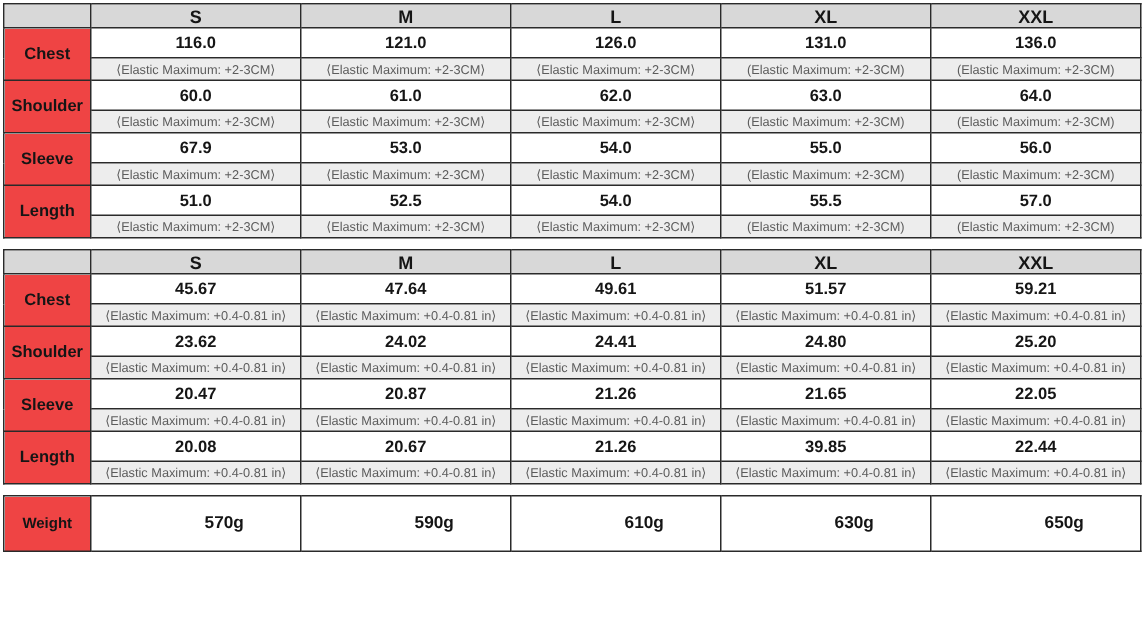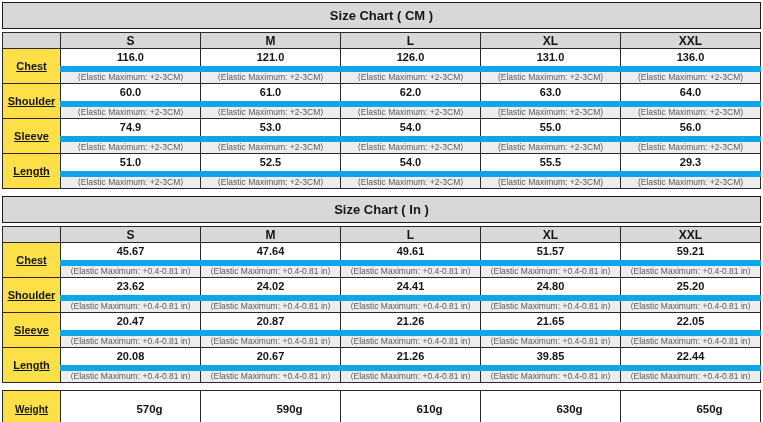--- a/index.html
+++ b/index.html
@@ -23,38 +23,37 @@
   col.label-col { width: 58px; }
 
   th, td { border: 1px solid #2a2a2a; text-align: center; padding: 0; overflow: hidden; white-space: nowrap; }
 
   tr.size-header th {
     background: #d8d8d8; font-size: 12px; font-weight: bold; height: 16px;
   }
   th.corner { background: #d8d8d8; }
 
   th.lbl {
-    background: #fde047; font-weight: bold; font-size: 11px; text-decoration: underline;
+    background: #ef4444; font-weight: bold; font-size: 11px;
   }
   td.val { font-weight: bold; font-size: 11px; height: 20px; background: #ffffff; margin-left: 11px; }
   td.note {
     background: #ededed; color: #5c5c5c; font-size: 8.5px; height: 15px;
-    border-top: 6px solid #0ea5e9;
+    border-top: 1px solid #0ea5e9;
   }
 
   table.weight-table td.wval {
     font-weight: bold; font-size: 11.5px; height: 37px; background: #ffffff; padding-left: 38px;
   }
   table.weight-table th.lbl { font-size: 10px; }
 </style>
 </head>
 <body>
 
 <div class="section first">
-  <div class="chart-title">Size Chart ( CM )</div>
   <table>
     <colgroup>
         <col class="label-col">
         <col>
         <col>
         <col>
         <col>
         <col>
       </colgroup>
     <tbody>
@@ -94,55 +93,54 @@
       <tr>
         <td class="note">⟨Elastic Maximum: +2-3CM⟩</td>
         <td class="note">⟨Elastic Maximum: +2-3CM⟩</td>
         <td class="note">⟨Elastic Maximum: +2-3CM⟩</td>
         <td class="note">(Elastic Maximum: +2-3CM)</td>
         <td class="note">(Elastic Maximum: +2-3CM)</td>
       </tr>
 
       <tr>
         <th class="lbl" rowspan="2">Sleeve</th>
-        <td class="val">74.9</td>
+        <td class="val">67.9</td>
         <td class="val">53.0</td>
         <td class="val">54.0</td>
         <td class="val">55.0</td>
         <td class="val">56.0</td>
       </tr>
       <tr>
         <td class="note">⟨Elastic Maximum: +2-3CM⟩</td>
         <td class="note">⟨Elastic Maximum: +2-3CM⟩</td>
         <td class="note">⟨Elastic Maximum: +2-3CM⟩</td>
         <td class="note">(Elastic Maximum: +2-3CM)</td>
         <td class="note">(Elastic Maximum: +2-3CM)</td>
       </tr>
 
       <tr>
         <th class="lbl" rowspan="2">Length</th>
         <td class="val">51.0</td>
         <td class="val">52.5</td>
         <td class="val">54.0</td>
         <td class="val">55.5</td>
-        <td class="val">29.3</td>
+        <td class="val">57.0</td>
       </tr>
       <tr>
         <td class="note">⟨Elastic Maximum: +2-3CM⟩</td>
         <td class="note">⟨Elastic Maximum: +2-3CM⟩</td>
         <td class="note">⟨Elastic Maximum: +2-3CM⟩</td>
         <td class="note">(Elastic Maximum: +2-3CM)</td>
         <td class="note">(Elastic Maximum: +2-3CM)</td>
       </tr>
     </tbody>
   </table>
 </div>
 
 <div class="section gap">
-  <div class="chart-title">Size Chart ( In )</div>
   <table>
     <colgroup>
         <col class="label-col">
         <col>
         <col>
         <col>
         <col>
         <col>
       </colgroup>
     <tbody>

